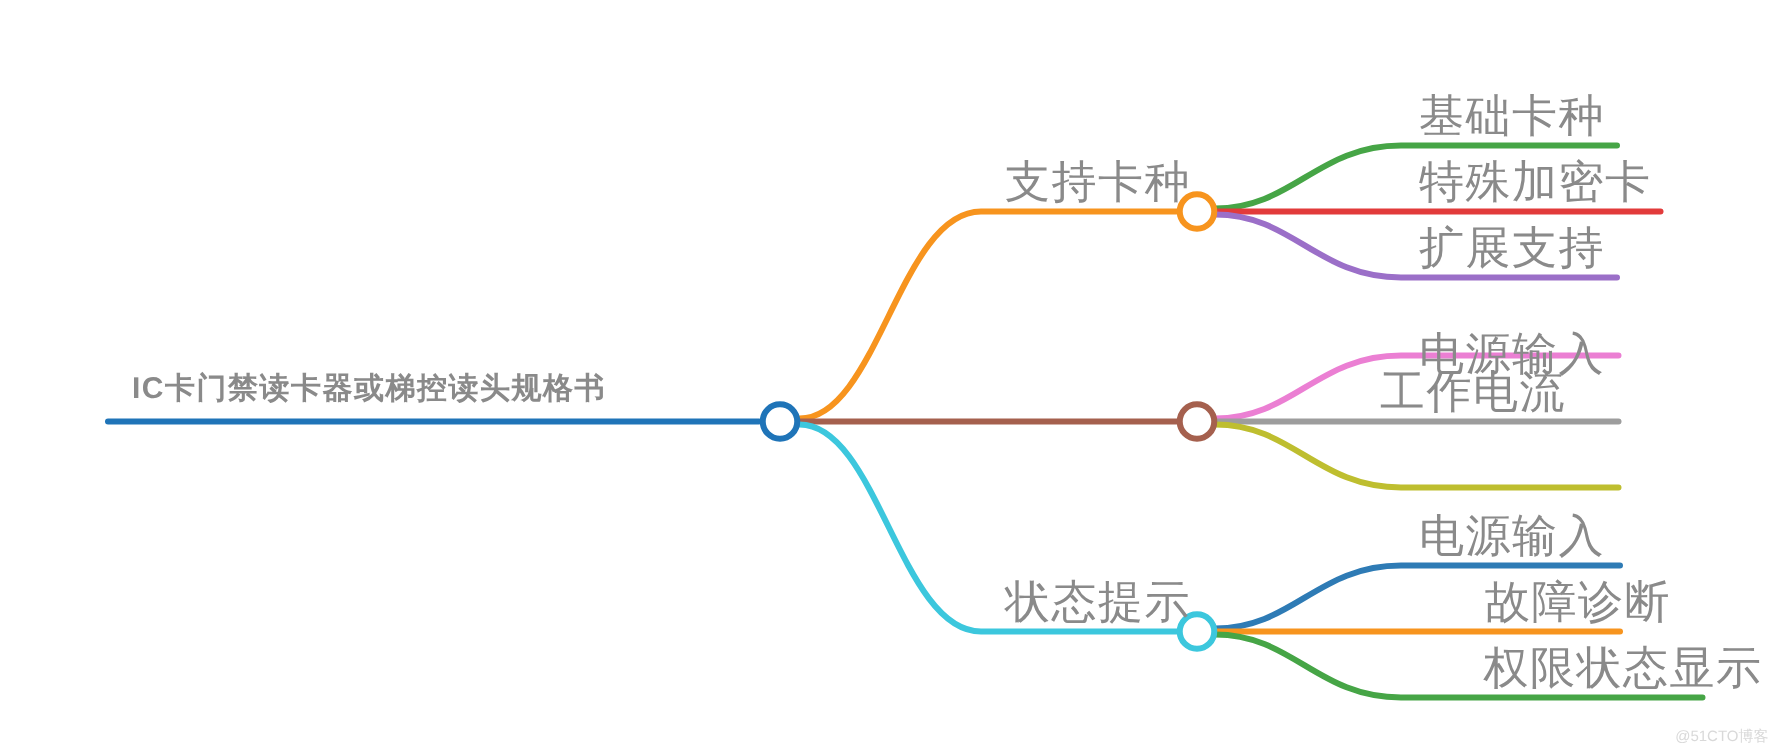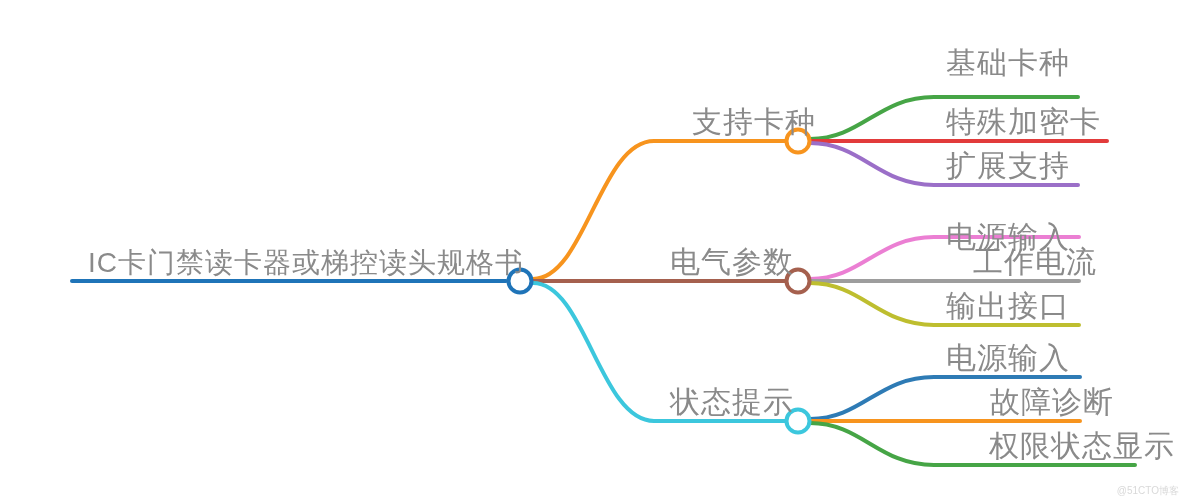--- a/index.html
+++ b/index.html
@@ -23,21 +23,21 @@
   }
   .node-label {
     position: absolute;
     white-space: nowrap;
     color: var(--label_text, #8a8a8a);
     font-weight: 300;
     line-height: 1;
     letter-spacing: 1px;
     cursor: default;
   }
-  .root-label   { font-size: 28px; }
+  .root-label   { font-size: 20px; font-weight: bold; }
   .branch-label { font-size: 30px; }
   .leaf-label   { font-size: 30px; }
   .watermark {
     position: absolute;
     right: 5px;
     bottom: 5px;
     font-size: 10px;
     color: var(--watermark_text, #d9d9d9);
     letter-spacing: 0;
   }
@@ -68,31 +68,29 @@
     <path d="M 810 423 C 862 423 878 465 934 465 H 1135" stroke="#46a546"></path>
 
     <circle cx="520" cy="281" r="11.5" fill="#ffffff" stroke="#1f74b8"></circle>
     <circle cx="798" cy="141" r="11.5" fill="#ffffff" stroke="#f7941e"></circle>
     <circle cx="798" cy="281" r="11.5" fill="#ffffff" stroke="#a5604e"></circle>
     <circle cx="798" cy="421" r="11.5" fill="#ffffff" stroke="#3cc7dd"></circle>
   </svg>
 
   <div class="node-label root-label" style="left:88px; top:249px;">IC卡门禁读卡器或梯控读头规格书</div>
 
-  <div class="node-label branch-label" style="left:692px; top:107px;">支持卡种</div>
-  <div class="node-label branch-label" style="left:670px; top:247px;">电气参数</div>
+  <div class="node-label branch-label" style="left:670px; top:107px;">支持卡种</div>
   <div class="node-label branch-label" style="left:670px; top:387px;">状态提示</div>
 
-  <div class="node-label leaf-label" style="left:946px; top:48px;">基础卡种</div>
+  <div class="node-label leaf-label" style="left:946px; top:63px;">基础卡种</div>
   <div class="node-label leaf-label" style="left:946px; top:107px;">特殊加密卡</div>
   <div class="node-label leaf-label" style="left:946px; top:151px;">扩展支持</div>
 
   <div class="node-label leaf-label" style="left:946px; top:203px;margin-top:19px;">电源输入</div>
-  <div class="node-label leaf-label" style="left:973px; top:247px;">工作电流</div>
-  <div class="node-label leaf-label" style="left:946px; top:291px;">输出接口</div>
+  <div class="node-label leaf-label" style="left:920px; top:247px;">工作电流</div>
 
   <div class="node-label leaf-label" style="left:946px; top:343px;">电源输入</div>
   <div class="node-label leaf-label" style="left:946px; top:387px;margin-left:44px;">故障诊断</div>
   <div class="node-label leaf-label" style="left:946px; top:431px;margin-left:43px;">权限状态显示</div>
 
   <div class="watermark">@51CTO博客</div>
 
 </div>
 
 </body></html>

